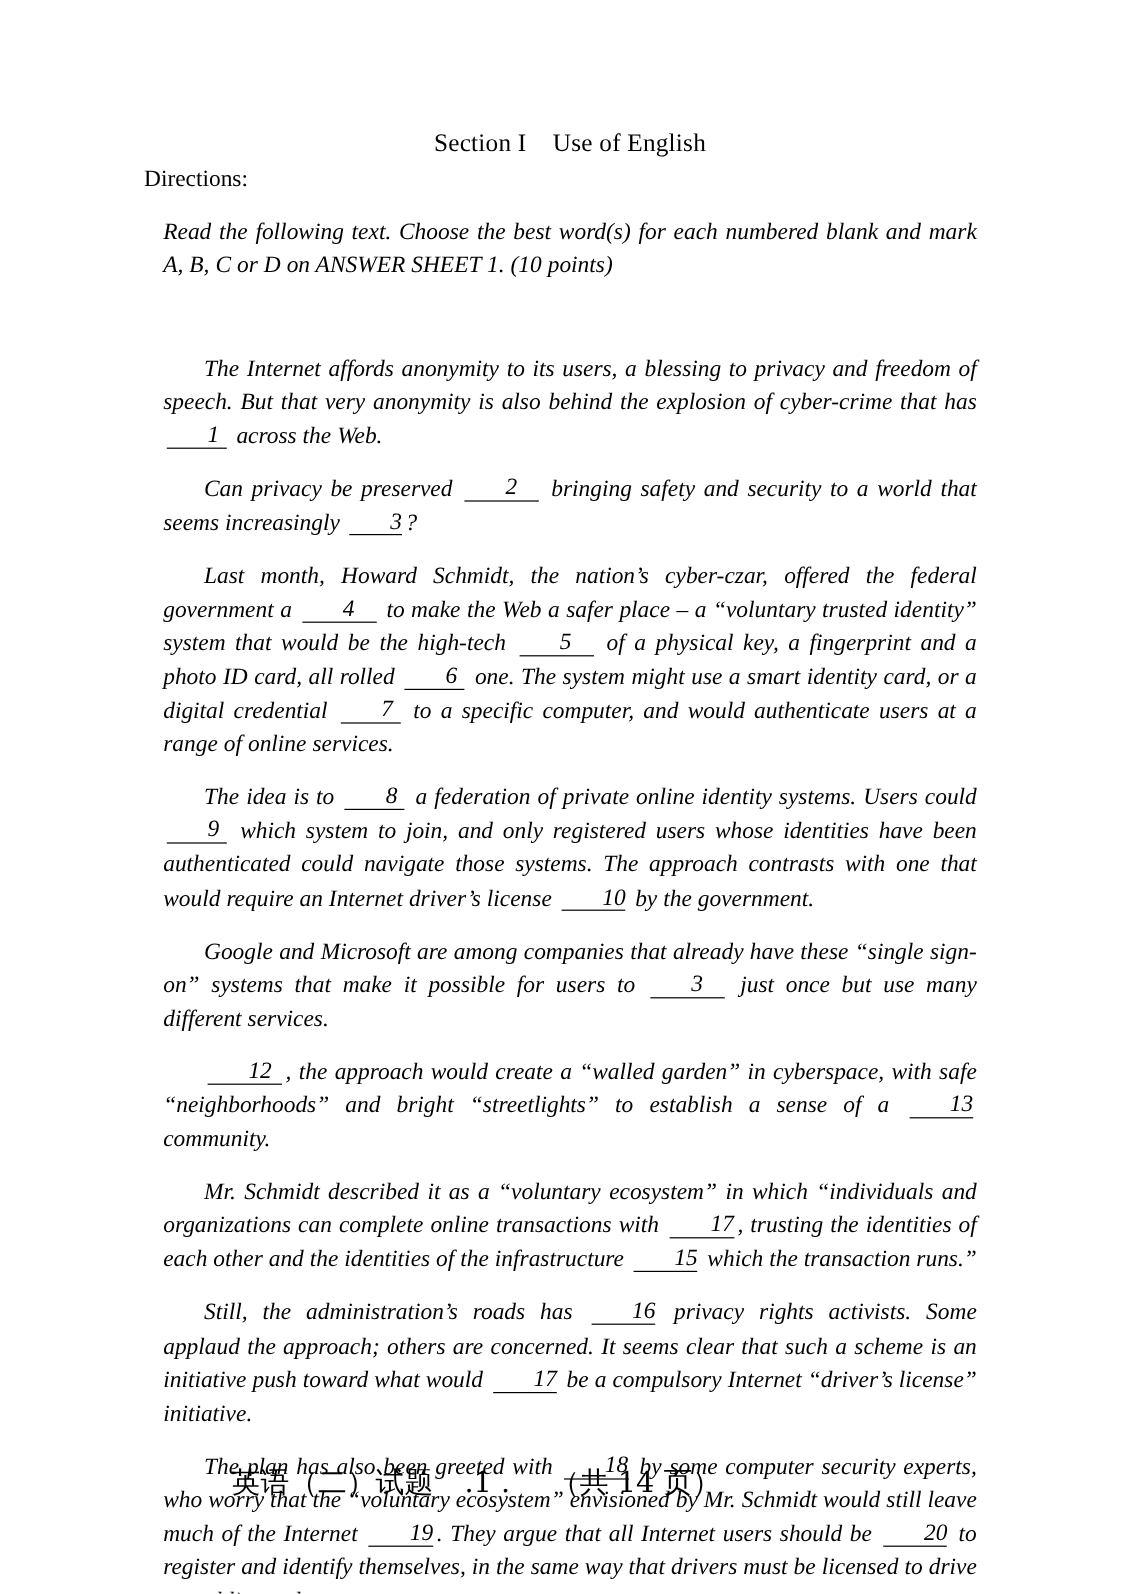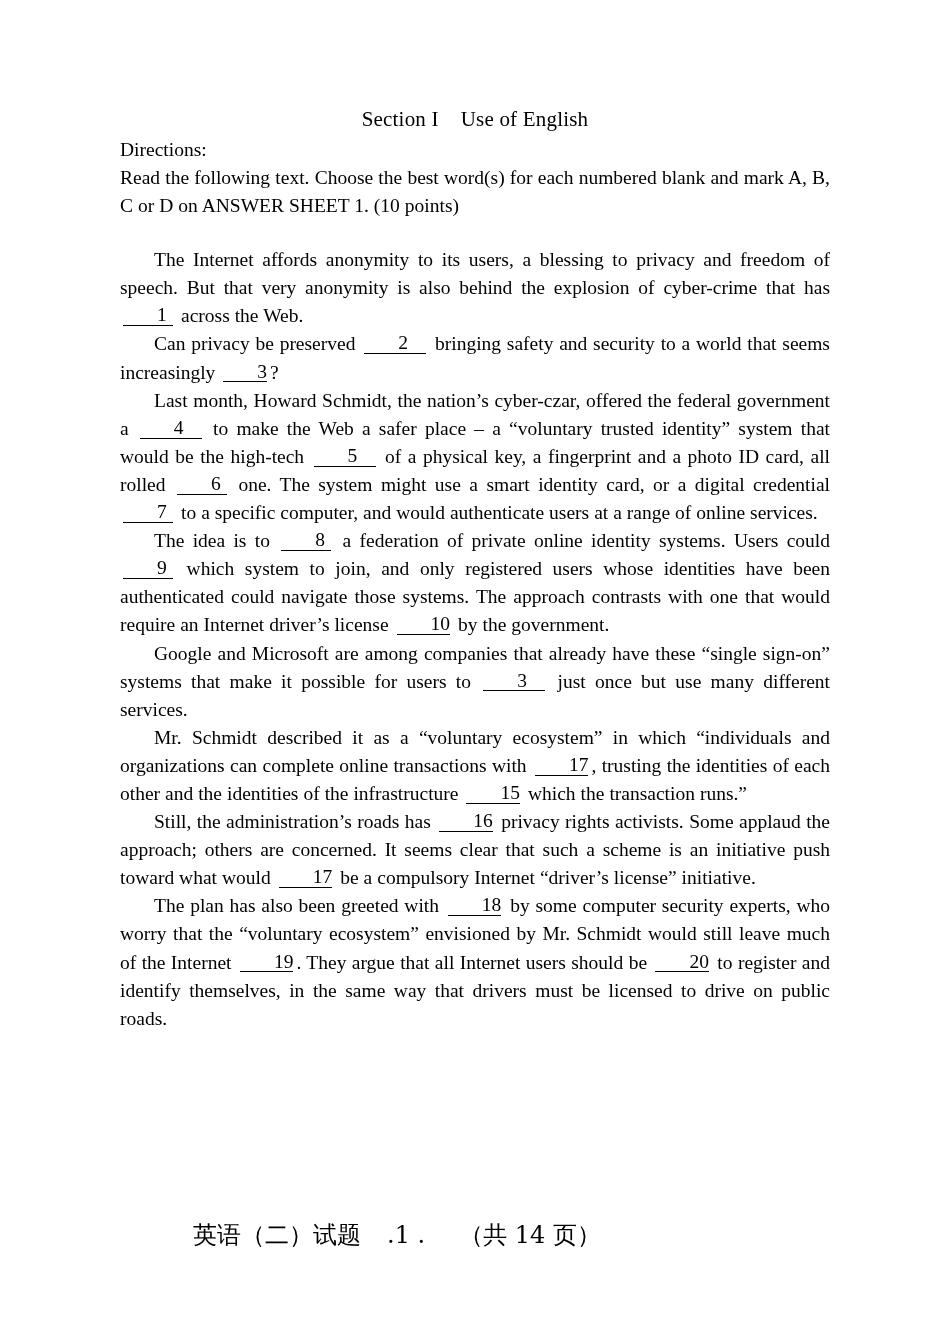--- a/index.html
+++ b/index.html
@@ -43,24 +43,25 @@
     font-weight: normal;
     font-size: 19.5px;
     line-height: 28px;
     margin: 0;
   }
   .para {
     font-size: 19.5px;
     line-height: 28.1px;
     text-align: justify;
     text-align-last: left;
-    margin: 0;
+    margin: 16px;
     -webkit-hyphens: none;
     hyphens: none;
     word-spacing: 0.1px;
+    font-style: italic;
   }
   .para.indent {
     text-indent: 34px;
   }
   .para.noindent {
     text-indent: 0;
   }
   .spacer {
     height: 26px;
   }
@@ -112,20 +113,21 @@
     <p class="para indent"><span>The Internet affords anonymity to its users, a blessing to privacy and freedom of speech. But that very anonymity is also behind the explosion of cyber-crime that has</span> <span class="blank w-md">1</span> <span>across the Web.</span></p>
 
     <p class="para indent"><span>Can privacy be preserved</span> <span class="blank w-lg">2</span> <span>bringing safety and security to a world that seems increasingly</span> <span class="blank w-sm">3</span><span>?</span></p>
 
     <p class="para indent"><span>Last month, Howard Schmidt, the nation’s cyber-czar, offered the federal government a</span> <span class="blank w-lg">4</span> <span>to make the Web a safer place – a “voluntary trusted identity” system that would be the high-tech</span> <span class="blank w-lg">5</span> <span>of a physical key, a fingerprint and a photo ID card, all rolled</span> <span class="blank w-md">6</span> <span>one. The system might use a smart identity card, or a digital credential</span> <span class="blank w-md">7</span> <span>to a specific computer, and would authenticate users at a range of online services.</span></p>
 
     <p class="para indent"><span>The idea is to</span> <span class="blank w-md">8</span> <span>a federation of private online identity systems. Users could</span> <span class="blank w-md">9</span> <span>which system to join, and only registered users whose identities have been authenticated could navigate those systems. The approach contrasts with one that would require an Internet driver’s license</span> <span class="blank w-md">10</span> <span>by the government.</span></p>
 
     <p class="para indent"><span>Google and Microsoft are among companies that already have these “single sign-on” systems that make it possible for users to</span> <span class="blank w-lg">3</span> <span>just once but use many different services.</span></p>
 
+    <p class="para indent"><span class="blank w-lg">12</span><span>, the approach would create a “walled garden” in cyberspace, with safe “neighborhoods” and bright “streetlights” to establish a sense of a</span> <span class="blank w-md">13</span> <span>community.</span></p>
 
     <p class="para indent"><span>Mr. Schmidt described it as a “voluntary ecosystem” in which “individuals and organizations can complete online transactions with</span> <span class="blank w-sm">17</span><span>, trusting the identities of each other and the identities of the infrastructure</span> <span class="blank w-sm">15</span> <span>which the transaction runs.”</span></p>
 
     <p class="para indent"><span>Still, the administration’s roads has</span> <span class="blank w-sm">16</span> <span>privacy rights activists. Some applaud the approach; others are concerned. It seems clear that such a scheme is an initiative push toward what would</span> <span class="blank w-sm">17</span> <span>be a compulsory Internet “driver’s license” initiative.</span></p>
 
     <p class="para indent"><span>The plan has also been greeted with</span> <span class="blank w-sm">18</span> <span>by some computer security experts, who worry that the “voluntary ecosystem” envisioned by Mr. Schmidt would still leave much of the Internet</span> <span class="blank w-sm">19</span><span>. They argue that all Internet users should be</span> <span class="blank w-md">20</span> <span>to register and identify themselves, in the same way that drivers must be licensed to drive on public roads.</span></p>
 
   </div>
 
   <div class="footer">

